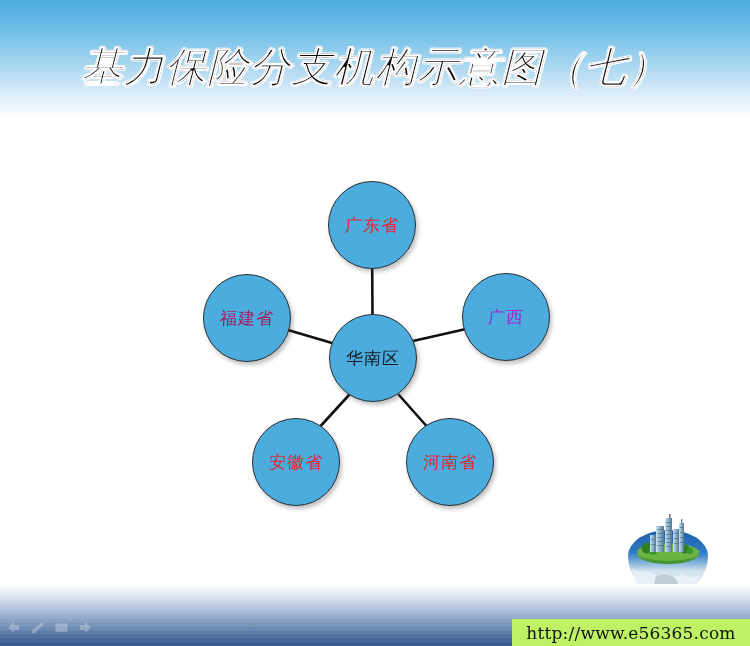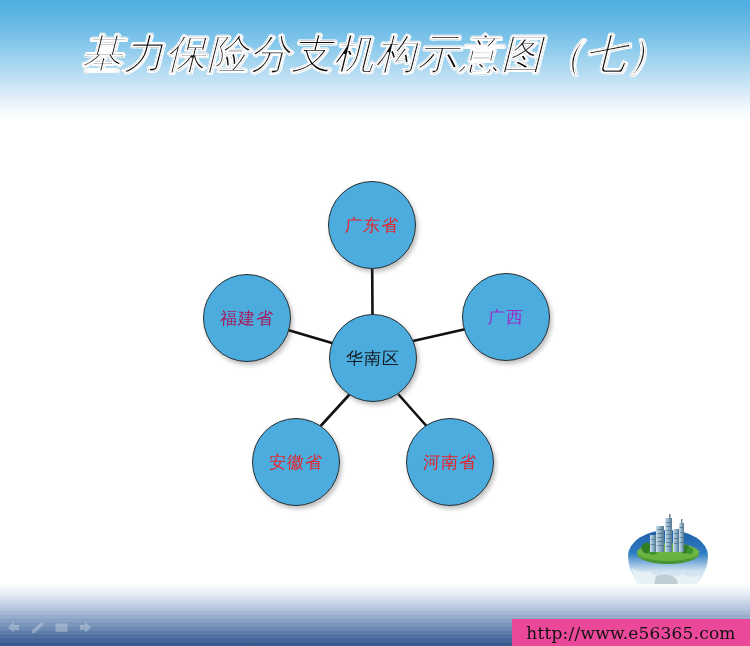--- a/index.html
+++ b/index.html
@@ -23,21 +23,21 @@
       #7cc3e9 32%,
       #a3d4ef 52%,
       #cbe5f6 72%,
       #eaf4fb 88%,
       #ffffff 100%);
     pointer-events:none;
   }
 
   
   .title{
-    position:absolute;left:0;top:27px;width:750px;
+    position:absolute;left:0;top:40px;width:750px;
     text-align:center;
     font-family:"DejaVu Serif","Liberation Serif",serif;
     font-size:41px;
     font-weight:700;
     font-style:italic;
     color:#0b0b0b;
     letter-spacing:1px;
     white-space:nowrap;
     text-shadow:
       1px 0 0 #ffffff, -1px 0 0 #ffffff,
@@ -114,21 +114,21 @@
 
   
   .logo{
     position:absolute;left:622px;top:512px;width:92px;height:100px;
   }
   .logo svg{display:block;}
 
   
   .urlbar{
     position:absolute;left:512px;top:619px;width:238px;height:27px;
-    background:#ec4899;
+    background:#bef264;
     display:flex;align-items:center;justify-content:center;
   }
   .urlbar span{
     font-family:"DejaVu Serif","Liberation Serif",serif;
     font-size:17px;color:#121212;letter-spacing:.2px;white-space:nowrap;
   }
 </style>
 </head>
 <body>
 

